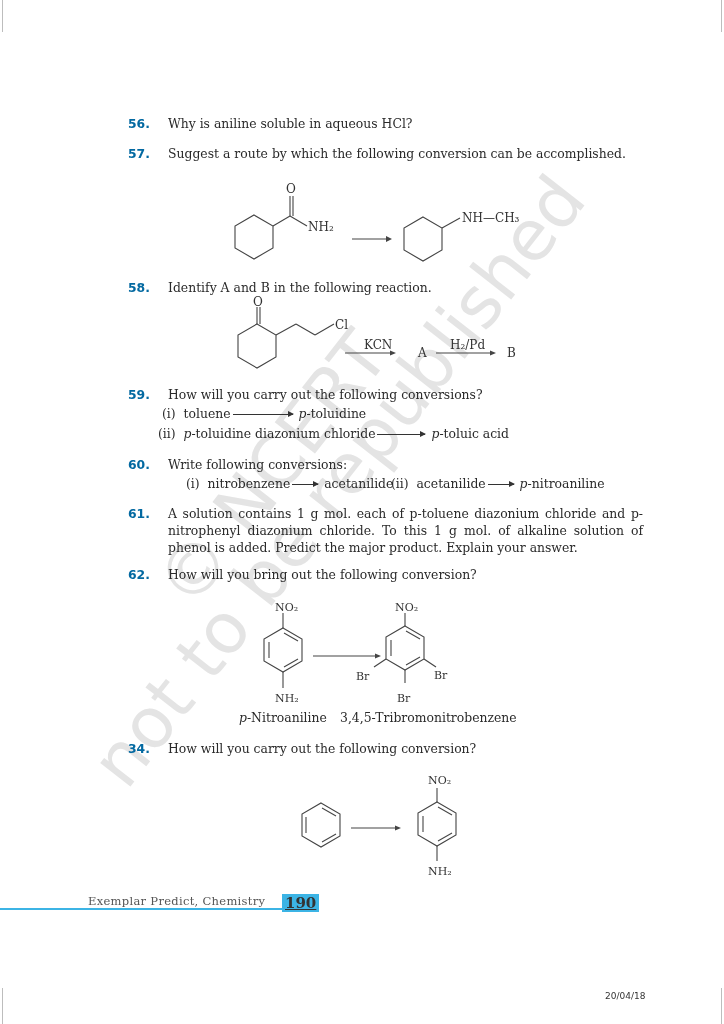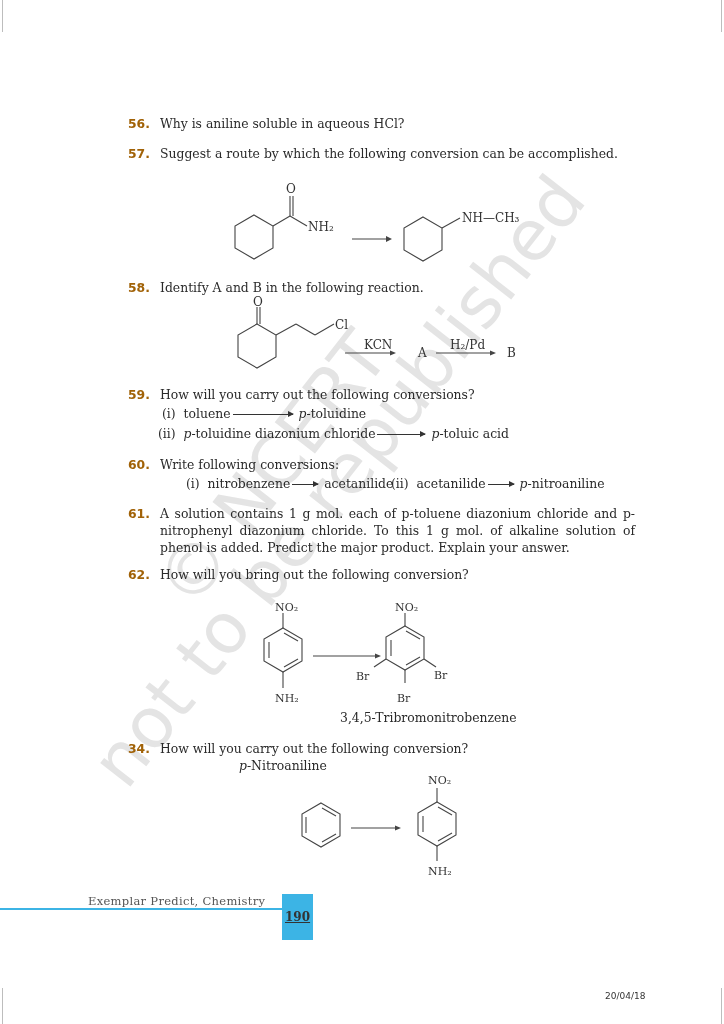--- a/index.html
+++ b/index.html
@@ -1,33 +1,33 @@
 <!DOCTYPE html>
 <html><head>
 <meta charset="utf-8">
 <style>
   html, body { margin:0; padding:0; }
   body { width:724px; height:1024px; background:#ffffff; position:relative; overflow:hidden;
          font-family:"DejaVu Serif", serif; color:#2a2a2a; }
   .crop-mark { position:absolute; background:#bdbdbd; width:1px; }
   .q { position:absolute; left:128px; font-size:12.4px; line-height:17px; }
-  .q .num { position:absolute; left:0; top:0; font-family:"DejaVu Sans", sans-serif; font-weight:bold; font-size:12.4px; color:#a16207; }
-  .q .txt { margin-left:32px; width:475px; text-align:justify; }
+  .q .num { position:absolute; left:0; top:0; font-family:"DejaVu Sans", sans-serif; font-weight:bold; font-size:12.4px; color:#0369a1; }
+  .q .txt { margin-left:40px; width:475px; text-align:justify; }
   .sub { position:absolute; font-size:12.4px; line-height:17px; white-space:nowrap; }
   .arrow { display:inline-block; position:relative; border-top:1px solid #333; vertical-align:middle; margin:0 2px; }
   .arrow::after { content:""; position:absolute; right:-1px; top:-4px; border-left:6px solid #333; border-top:3.5px solid transparent; border-bottom:3.5px solid transparent; }
   i { font-style:italic; }
   svg { position:absolute; overflow:visible; }
   svg text { font-family:"DejaVu Serif", serif; fill:#333; }
   .label { position:absolute; font-size:12.4px; white-space:nowrap; }
   .watermark { position:absolute; font-family:"DejaVu Sans", sans-serif; color:#e4e4e4; font-size:70px; white-space:nowrap; transform-origin:left bottom; pointer-events:none; z-index:0; }
   .content { position:relative; z-index:1; }
   .footer-line { position:absolute; left:0; top:908px; width:310px; height:2px; background:#3cb4e5; }
   .footer-text { position:absolute; left:88px; top:894px; font-size:11.5px; color:#555; letter-spacing:0.3px; }
-  .page-num { position:absolute; left:282px; top:894px; background:#3cb4e5; color:#333; font-weight:bold; font-size:12px; padding:16px 3px;text-decoration:underline; }
+  .page-num { position:absolute; left:282px; top:894px; background:#3cb4e5; color:#333; font-weight:bold; font-size:15px; padding:0 3px;text-decoration:underline; }
   .date { position:absolute; left:605px; top:991px; font-family:"DejaVu Sans", sans-serif; font-size:9px; color:#333; }
 </style>
 </head>
 <body>
 
 <div class="crop-mark" style="left:2px;top:0;height:32px;"></div>
 <div class="crop-mark" style="left:721px;top:0;height:32px;"></div>
 <div class="crop-mark" style="left:2px;top:988px;height:36px;"></div>
 <div class="crop-mark" style="left:721px;top:988px;height:36px;"></div>
 
@@ -163,21 +163,21 @@
 
   <div class="q" style="top:505px;">
     <span class="num">61.</span>
     <div class="txt">A solution contains 1 g mol. each of p-toluene diazonium chloride and p-nitrophenyl diazonium chloride. To this 1 g mol. of alkaline solution of phenol is added. Predict the major product. Explain your answer.</div>
   </div>
 
   <div class="q" style="top:566px;">
     <span class="num">62.</span>
     <div class="txt">How will you bring out the following conversion?</div>
   </div>
-  <div class="label" style="left:239px;top:710px;margin-top:48px;">
+  <div class="label" style="left:239px;top:710px;">
     <i>p</i><span>-Nitroaniline</span>
   </div>
   <div class="label" style="left:340px;top:710px;">3,4,5-Tribromonitrobenzene</div>
 
   <div class="q" style="top:740px;">
     <span class="num">34.</span>
     <div class="txt">How will you carry out the following conversion?</div>
   </div>
 
   <div class="footer-line"></div>

